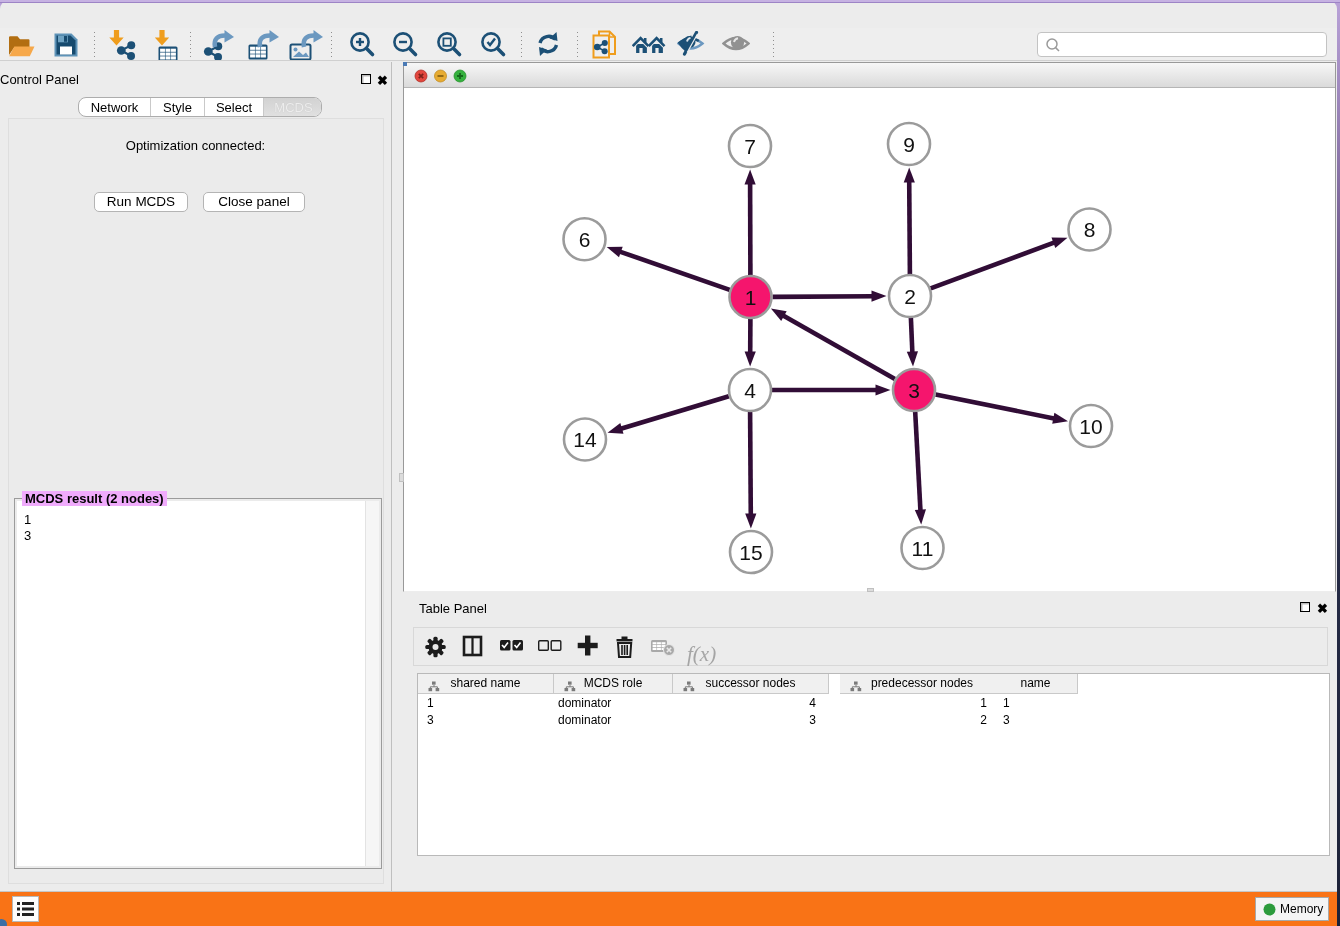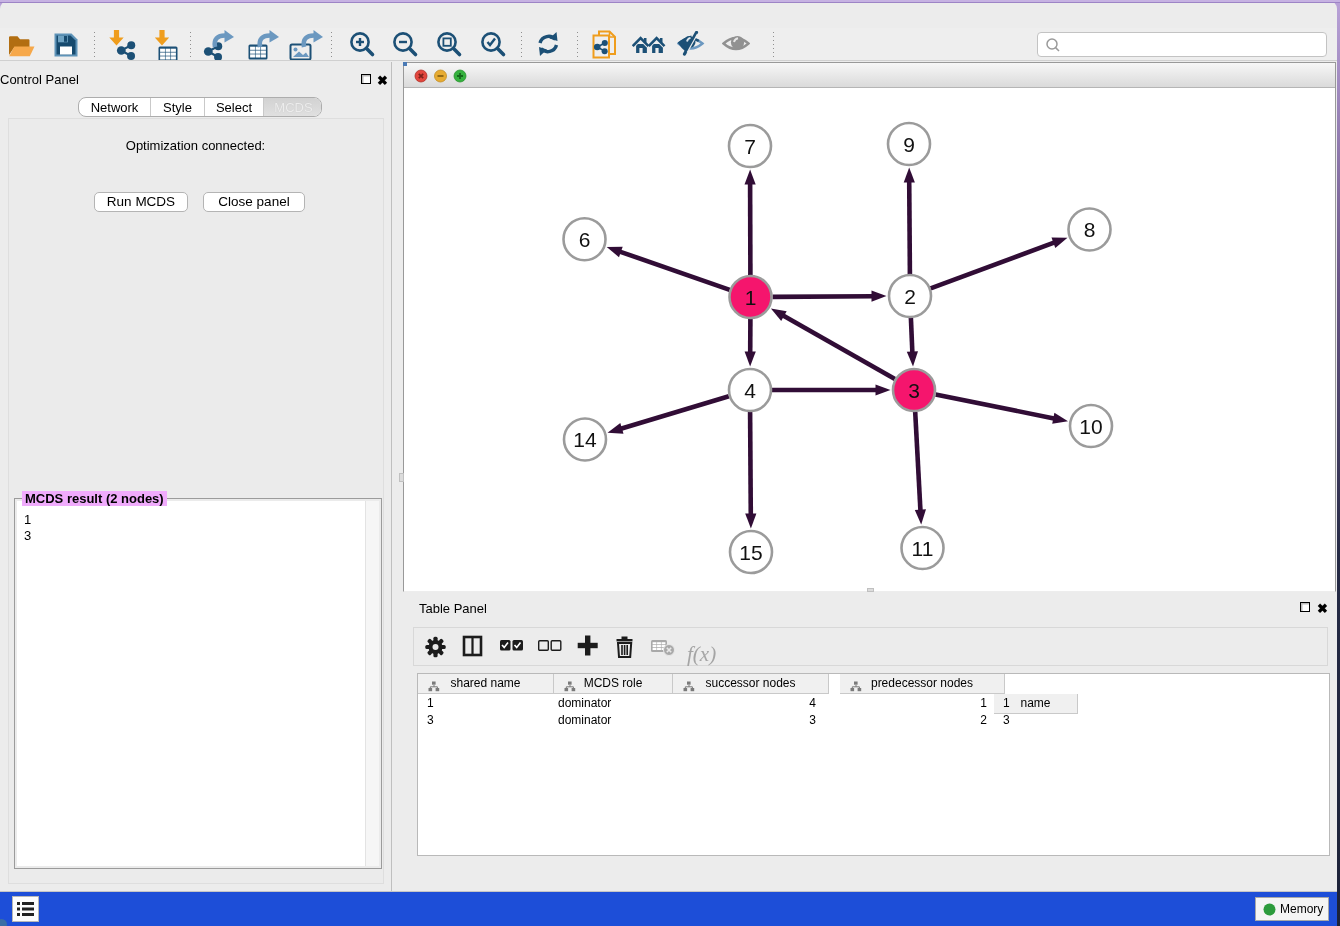--- a/index.html
+++ b/index.html
@@ -29,21 +29,21 @@
 #netwin { position:absolute; left:403px; top:62px; width:933px; height:530px; background:#fff; border:1px solid #999; border-bottom:1px solid #ededed; }
 #net-titlebar { position:absolute; left:0; top:0; width:100%; height:25px; background:linear-gradient(#f7f7f7,#dadada); border-bottom:1px solid #b5b5b5; }
 #net-title { position:absolute; top:5px; width:100%; text-align:center; font-size:12.5px; color:#111; letter-spacing:1.5px; }
 #tpanel { position:absolute; left:403px; top:600px; width:933px; height:291px; background:#ececec; font-size:13px; }
 #tp-title { position:absolute; left:16px; top:1px; }
 #tp-toolbar { position:absolute; left:10px; top:27px; width:915px; height:39px; background:#ececec; border:1px solid #d8d8d8; }
 #ttable { position:absolute; left:14px; top:73px; width:913px; height:183px; background:#fff; border:1px solid #b9b9b9; }
 .th { position:absolute; top:0px; height:20px; background:#f0f0f0; border-right:1px solid #c9c9c9; border-bottom:1px solid #c9c9c9; font-size:12px; text-align:center; line-height:19px; }
 .td { position:absolute; font-size:12px; height:17px; line-height:17px; }
 
-#statusbar { position:absolute; left:0; top:891px; width:100%; height:35px; background:#1d4ed8; border-top:1px solid #c6c6c6;text-align:center; }
+#statusbar { position:absolute; left:0; top:891px; width:100%; height:35px; background:#f97316; border-top:1px solid #c6c6c6;text-align:center; }
 #list-btn { position:absolute; left:12px; top:4px; width:27px; height:26px; background:#fdfdfd; border:1px solid #b8b8b8; }
 #mem-btn { position:absolute; left:1255px; top:5px; width:74px; height:24px; background:#f4f4f4; border:1px solid #a8a8a8; font-size:12px; }
 #rightstrip { position:absolute; right:0; top:0; width:3px; height:926px; background:linear-gradient(#b9a2d8, #6a5588 30%, #252a45 60%, #1c2238); }
 svg text { font-family:"Liberation Sans", sans-serif; }
 </style>
 </head>
 <body>
 <div id="win">
   <div id="toolbar">
     <div class="tsep" style="left:94px;"></div>
@@ -351,21 +351,21 @@
               <rect x="0.5" y="7" width="3.6" height="3.2" fill="#7a7a7a"></rect>
               <rect x="7.6" y="7" width="3.6" height="3.2" fill="#7a7a7a"></rect>
               <path d="M6 4 V5.8 M2.3 7 V5.8 H9.4 V7" stroke="#7a7a7a" stroke-width="1" fill="none"></path>
             </svg></span>successor nodes</div>
 <div class="th" style="left:422px;width:165px;"><span style="position:absolute;left:10px;top:4px;"><svg width="12" height="11" viewBox="0 0 12 11" style="vertical-align:-1px">
               <rect x="4" y="0.5" width="3.6" height="3.2" fill="#7a7a7a"></rect>
               <rect x="0.5" y="7" width="3.6" height="3.2" fill="#7a7a7a"></rect>
               <rect x="7.6" y="7" width="3.6" height="3.2" fill="#7a7a7a"></rect>
               <path d="M6 4 V5.8 M2.3 7 V5.8 H9.4 V7" stroke="#7a7a7a" stroke-width="1" fill="none"></path>
             </svg></span>predecessor nodes</div>
-<div class="th" style="left:576px;width:84px;margin-top:20px;">name</div>
+<div class="th" style="left:576px;width:84px;">name</div>
 <div class="td" style="left:9px;top:21px;">1</div>
 <div class="td" style="left:140px;top:21px;">dominator</div>
 <div class="td" style="left:255px;top:21px;width:143px;text-align:right;">4</div>
 <div class="td" style="left:411px;top:21px;width:158px;text-align:right;">1</div>
 <div class="td" style="left:585px;top:21px;">1</div>
 <div class="td" style="left:9px;top:38px;">3</div>
 <div class="td" style="left:140px;top:38px;">dominator</div>
 <div class="td" style="left:255px;top:38px;width:143px;text-align:right;">3</div>
 <div class="td" style="left:411px;top:38px;width:158px;text-align:right;">2</div>
 <div class="td" style="left:585px;top:38px;">3</div>

